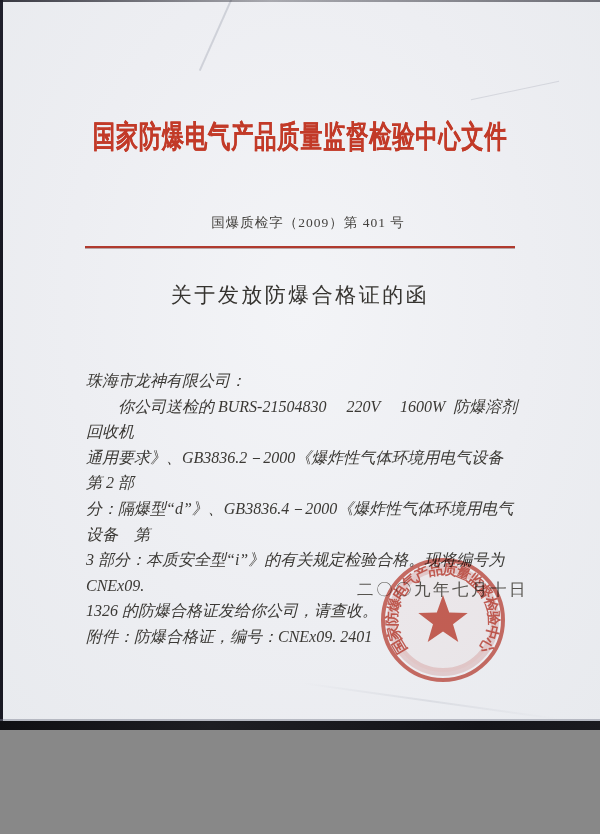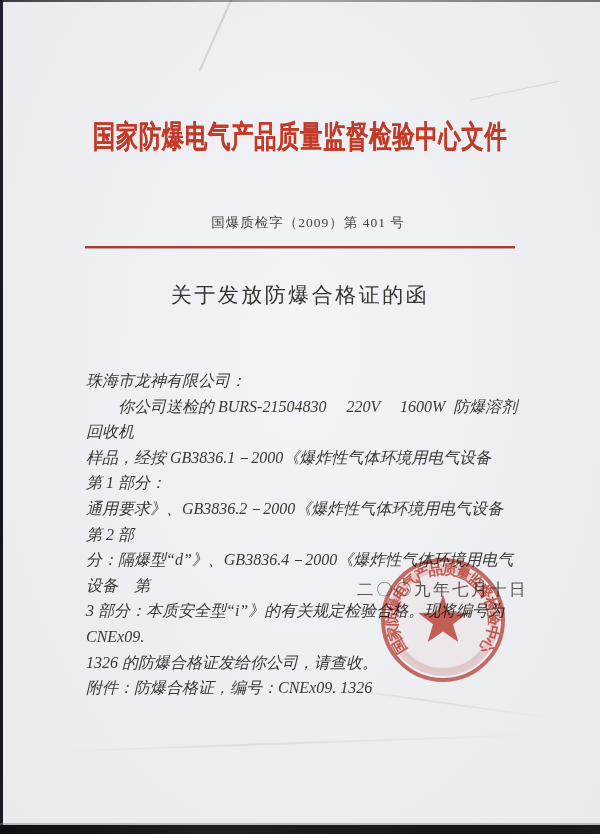--- a/index.html
+++ b/index.html
@@ -1,19 +1,19 @@
 <!DOCTYPE html>
 <html><head>
 <meta charset="utf-8">
 <style>
   html, body { margin: 0; padding: 0; background: #888; }
   .page {
     position: relative;
     width: 600px;
-    height: 834px;
+    height: 730px;
     overflow: hidden;
     background:
       radial-gradient(ellipse at 50% 42%, #f3f4f7 0%, #edeef2 55%, #e8eaee 100%);
     font-family: "Liberation Serif", "DejaVu Serif", serif;
   }
 
   
   .edge { position: absolute; z-index: 6; }
   .edge-left   { left: 0; top: 0; width: 3px; height: 100%;
                  background: linear-gradient(to bottom, #20202c, #13131b 60%, #1a1a24); }
@@ -95,26 +95,25 @@
 
   <div class="doc-number">国爆质检字（2009）第 401 号</div>
 
   <div class="red-rule"></div>
 
   <div class="letter-title">关于发放防爆合格证的函</div>
 
   <div class="letter-body">
     <div class="line">珠海市龙神有限公司：</div>
     <div class="line">　　你公司送检的 BURS-21504830　 220V　 1600W  防爆溶剂回收机</div>
-    <div class="line">样品，经按 GB3836.1－2000《爆炸性气体环境用电气设备　第 1 部分：</div>
     <div class="line">通用要求》、GB3836.2－2000《爆炸性气体环境用电气设备　第 2 部</div>
     <div class="line">分：隔爆型“d”》、GB3836.4－2000《爆炸性气体环境用电气设备　第</div>
     <div class="line">3 部分：本质安全型“i”》的有关规定检验合格。现将编号为 CNEx09.</div>
     <div class="line">1326 的防爆合格证发给你公司，请查收。</div>
-    <div class="line">附件：防爆合格证，编号：CNEx09. 1326</div>
+    <div class="line">附件：防爆合格证，编号：CNEx09. 2401</div>
   </div>
 
   <div class="date-line">二〇〇九年七月十日</div>
 
   <svg class="stamp-svg" viewBox="0 0 600 834" xmlns="http://www.w3.org/2000/svg">
     <defs>
       <path id="stampArc" d="M 407.8 649.6 A 46 46 0 1 1 478.2 649.6" fill="none"></path>
     </defs>
     <circle class="stamp-ring-inner" cx="443" cy="620" r="52"></circle>
     <circle class="stamp-ring" cx="443" cy="620" r="60"></circle>

